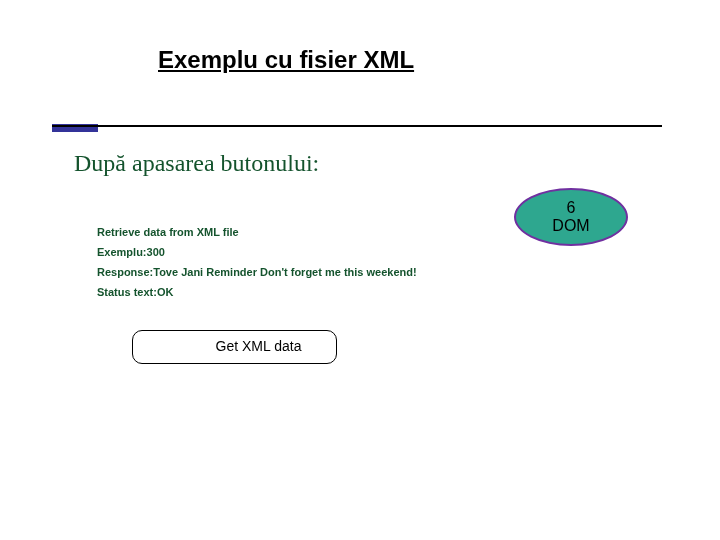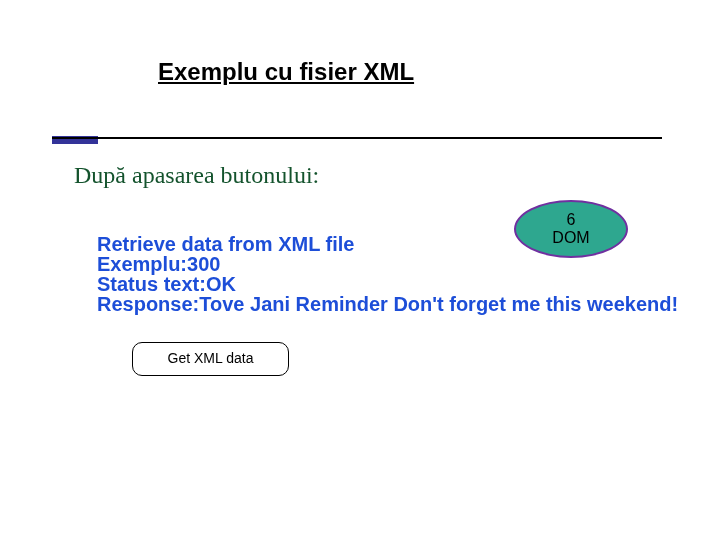--- a/index.html
+++ b/index.html
@@ -10,21 +10,20 @@
     background: #ffffff;
     font-family: "Times New Roman", Times, serif;
     color: #000;
     position: relative;
     overflow: hidden;
   }
   .slide {
     position: relative;
     width: 720px;
     height: 416px;
-    margin-top: 12px;
   }
   .title-area {
     position: absolute;
     left: 158px;
     top: 46px;
     font-family: Arial, Helvetica, sans-serif;
     font-weight: 700;
     font-size: 24px;
     text-decoration: underline;
     color: #000;
@@ -76,43 +75,44 @@
     flex-direction: column;
     justify-content: center;
     align-items: center;
   }
   .body-text {
     position: absolute;
     left: 97px;
     top: 222px;
     font-family: Verdana, Geneva, sans-serif;
     font-weight: 700;
-    font-size: 20px;
+    font-size: 11px;
     line-height: 20px;
-    color: #1d4ed8;
+    color: #14532d;
     white-space: nowrap;
   }
   .body-text div {
     white-space: nowrap;
   }
   .button {
     position: absolute;
     left: 132px;
     top: 330px;
     width: 155px;
     height: 32px;
     background: #fff;
     border: 1.5px solid #000;
     border-radius: 10px;
     font-family: Verdana, Geneva, sans-serif;
     font-size: 14px;
     text-align: center;
     line-height: 30px;
     color: #000;
     cursor: pointer;
+    padding-left: 48px;
   }
 </style>
 </head>
 <body>
 
 <div class="slide">
 
   <div class="title-area">Exemplu cu fisier XML</div>
 
   <div class="rule-line">
@@ -126,22 +126,22 @@
     <div>6</div>
     <div>DOM</div>
   </div>
 
   <div class="body-text">
     <div>Retrieve data from XML file</div>
     <div>
       <span>Exemplu:</span><span>300</span>
     </div>
     <div>
-      <span>Status text:</span><span>OK</span>
+      <span>Response:</span><span>Tove Jani Reminder Don't forget me this weekend!</span>
     </div>
     <div>
-      <span>Response:</span><span>Tove Jani Reminder Don't forget me this weekend!</span>
+      <span>Status text:</span><span>OK</span>
     </div>
   </div>
 
   <div class="button">Get XML data</div>
 
 </div>
 
 </body></html>

